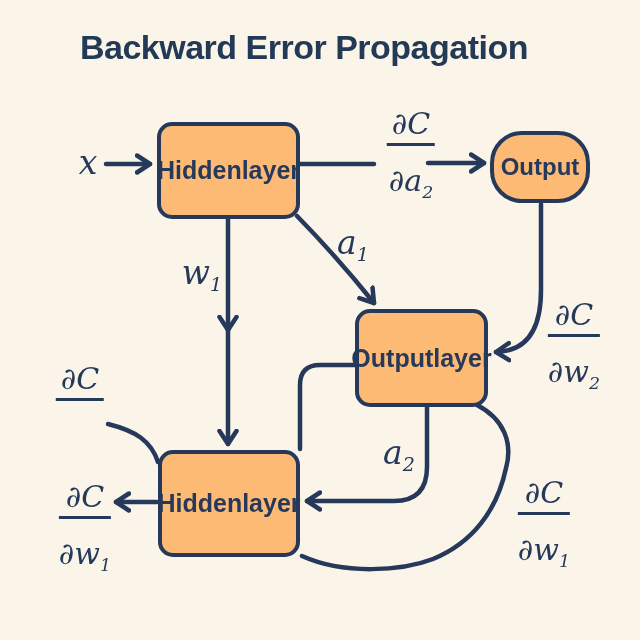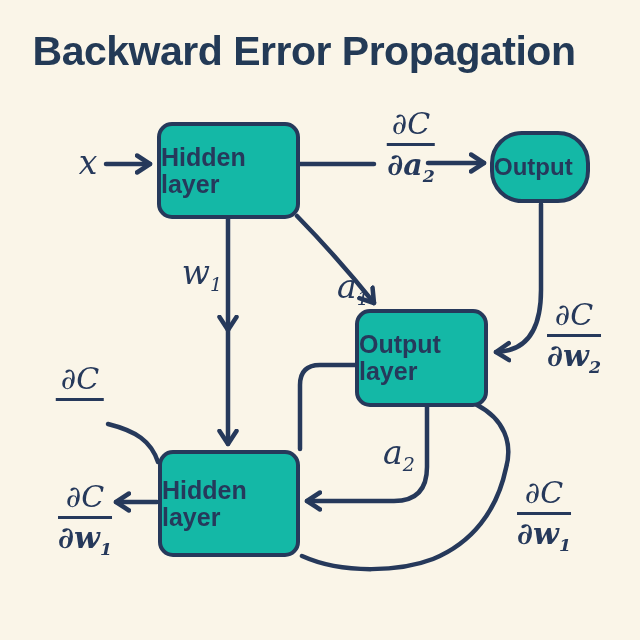--- a/index.html
+++ b/index.html
@@ -21,34 +21,34 @@
     top: 0;
     width: 640px;
     height: 640px;
   }
   .title {
     position: absolute;
     left: 0;
     top: 28px;
     width: 608px;
     text-align: center;
-    font-size: 41px;
+    font-size: 34px;
     font-weight: 700;
     letter-spacing: -0.5px;
     color: #233A56;
   }
   .node {
     position: absolute;
     box-sizing: border-box;
-    background: #14b8a6;
+    background: #fdba74;
     border: 4px solid #26395B;
     border-radius: 15px;
     display: flex;
-    flex-direction: column;
-    align-items: flex-start;
+    flex-direction: row;
+    align-items: center;
     justify-content: center;
     color: #26395B;
     font-weight: 700;
     font-size: 25px;
     line-height: 1.08;
     text-align: center;
   }
   .node.ellipse {
     border-radius: 32px;
     font-size: 24px;
@@ -78,22 +78,21 @@
     color: #26395B;
     white-space: nowrap;
   }
   .frac .num {
     display: block;
     border-bottom: 3px solid #26395B;
     padding: 0 5px 2px 5px;
   }
   .frac .den {
     display: block;
-    padding-top: 2px;
-    font-weight: bold;
+    padding-top: 18px;
   }
 </style>
 </head>
 <body>
 
 <div class="canvas">
 
   <svg class="edges" viewBox="0 0 640 640" xmlns="http://www.w3.org/2000/svg">
     <defs>
       <marker id="chev" markerUnits="userSpaceOnUse" markerWidth="34" markerHeight="30" refX="15" refY="15" orient="auto">
@@ -134,21 +133,21 @@
 
   <div class="node" style="left:158px; top:450px; width:142px; height:107px;">
     <span>Hidden</span>
     <span>layer</span>
   </div>
 
   <div class="mathlabel" style="left:88px; top:162px;"><span>x</span></div>
 
   <div class="mathlabel" style="left:202px; top:272px;"><span>w</span><sub>1</sub></div>
 
-  <div class="mathlabel" style="left:353px; top:242px;margin-top:44px;"><span>a</span><sub>1</sub></div>
+  <div class="mathlabel" style="left:353px; top:242px;"><span>a</span><sub>1</sub></div>
 
   <div class="mathlabel" style="left:399px; top:452px;"><span>a</span><sub>2</sub></div>
 
   <div class="frac" style="left:411px; top:107px;">
     <span class="num">∂C</span>
     <span class="den"><span>∂a</span><sub>2</sub></span>
   </div>
 
   <div class="frac" style="left:574px; top:298px;">
     <span class="num">∂C</span>

